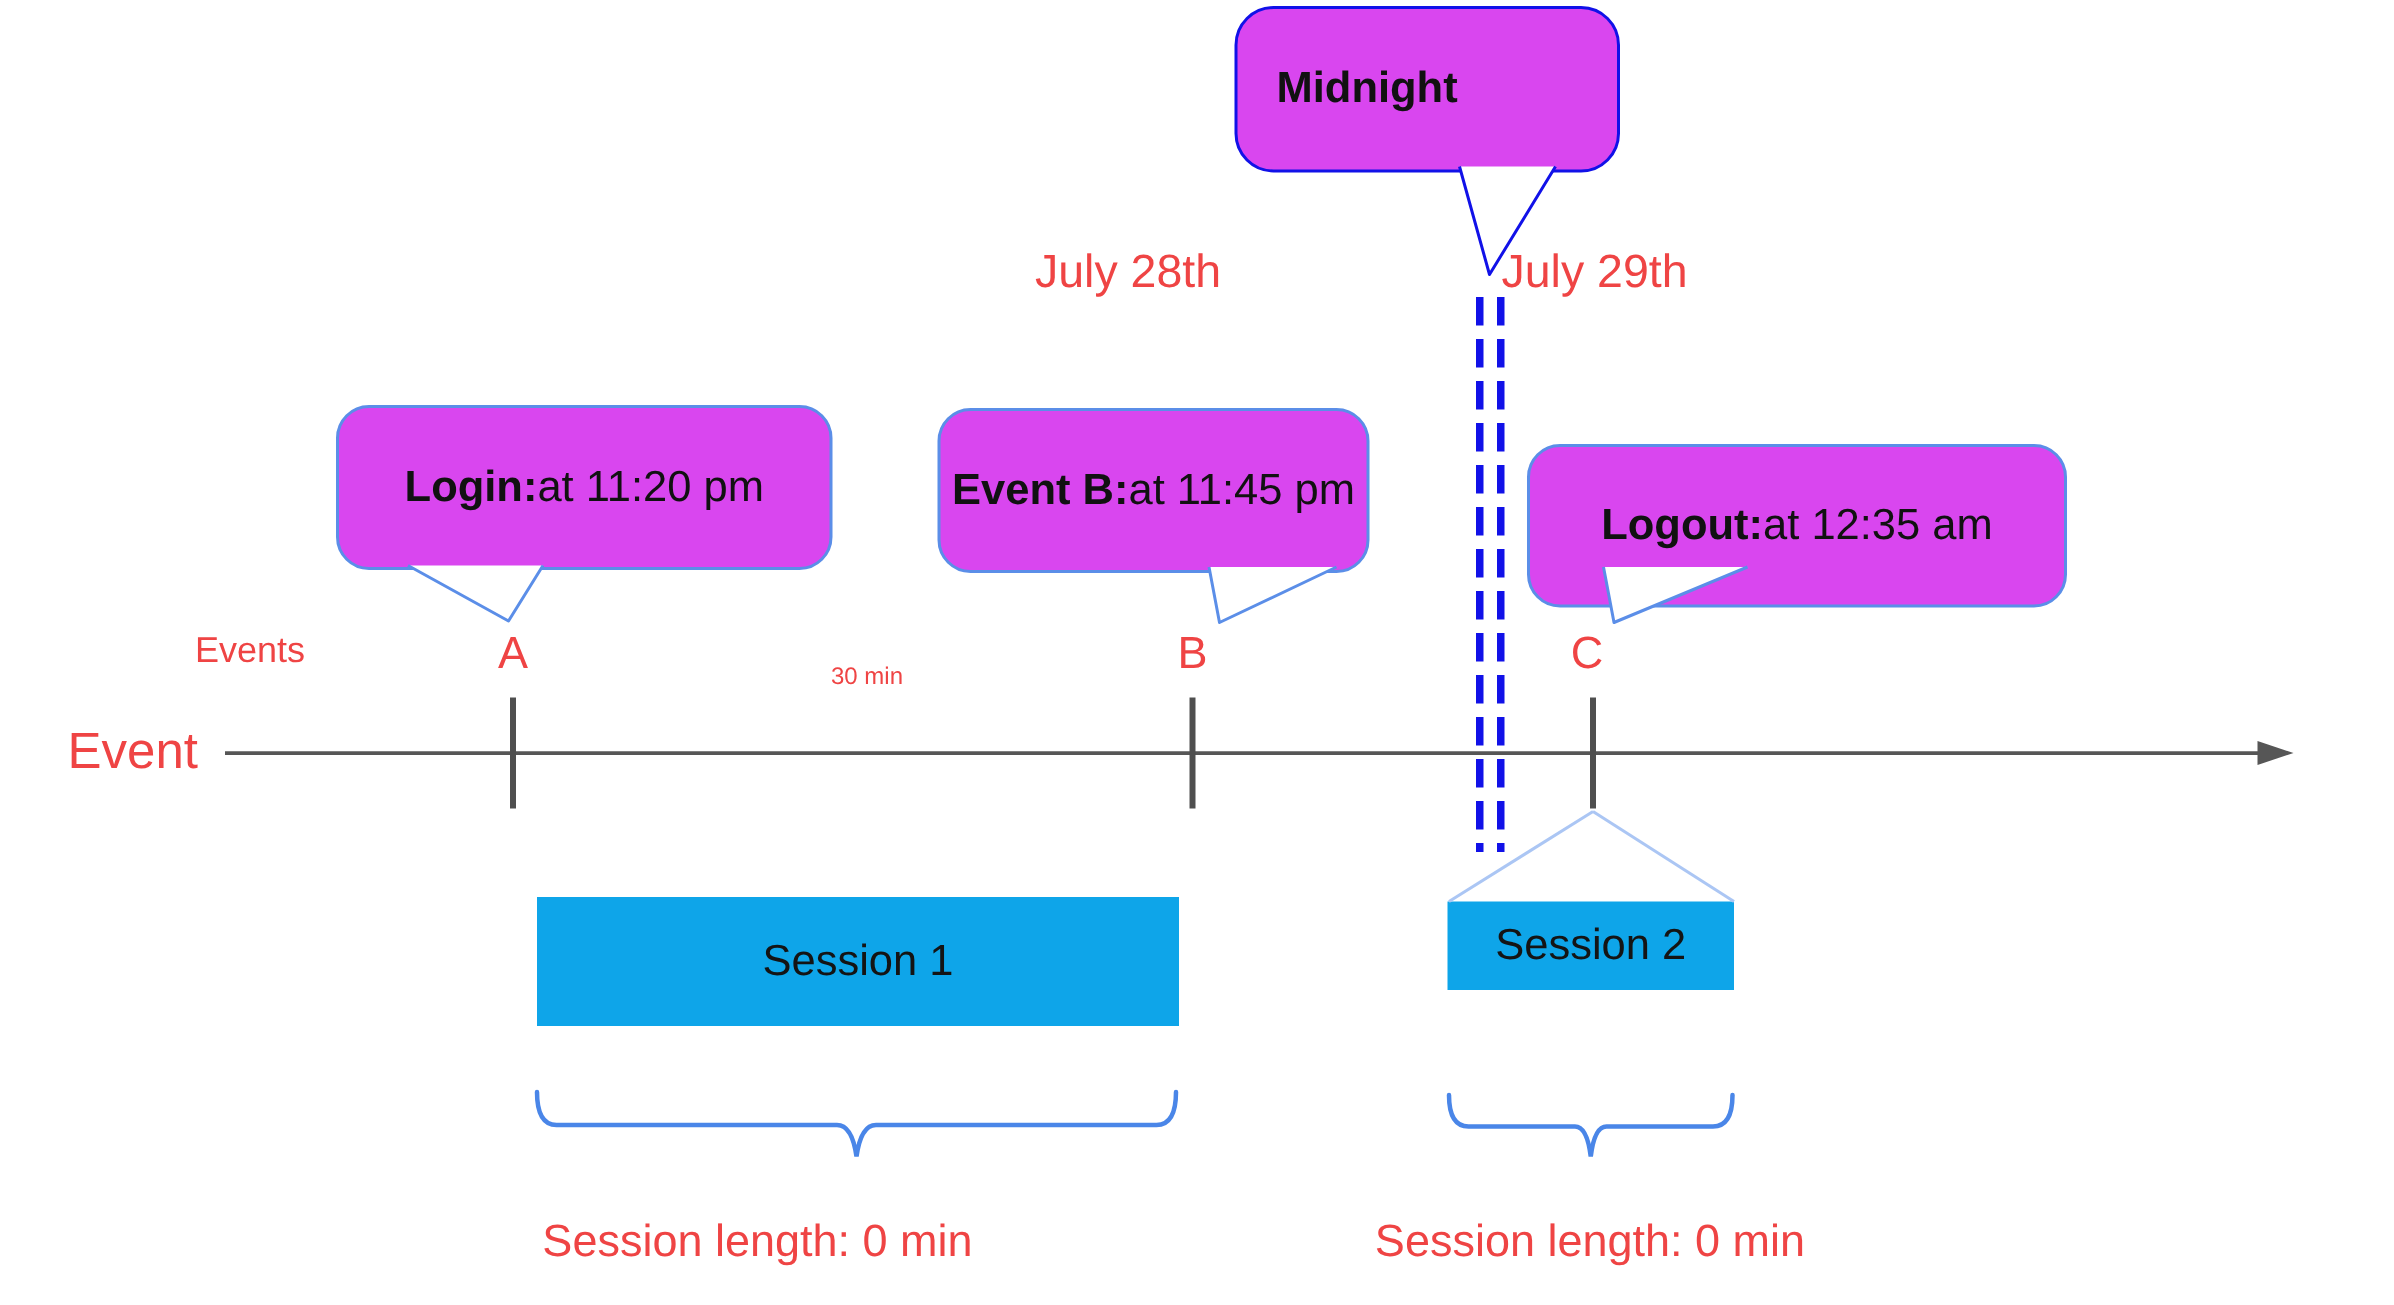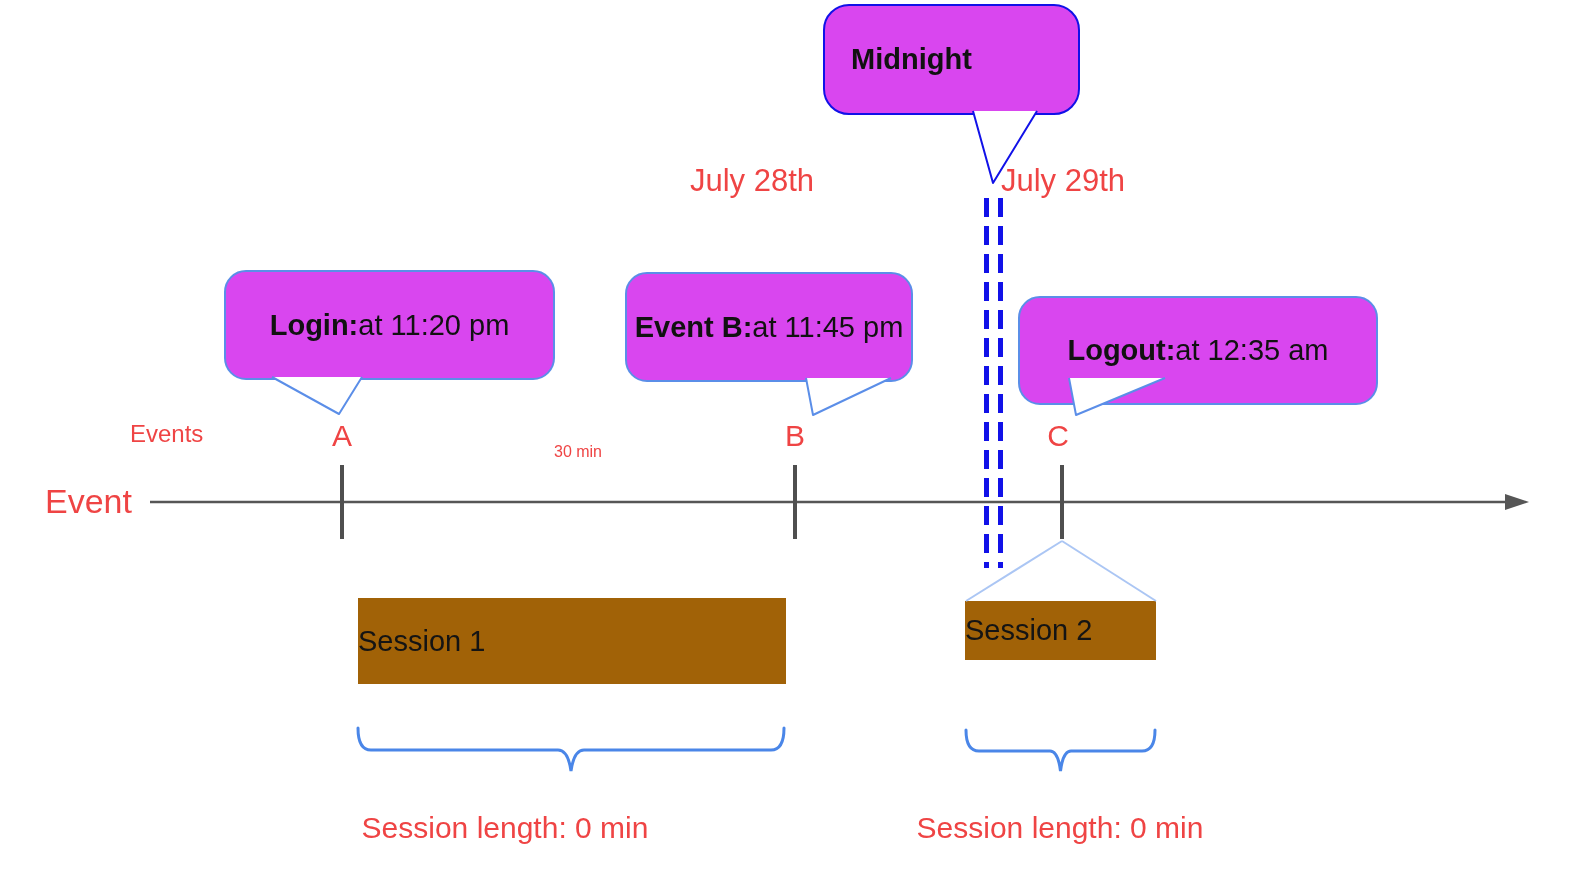--- a/index.html
+++ b/index.html
@@ -13,21 +13,21 @@
     position:absolute;background:#d946ef;border:2px solid #5b8ee8;border-radius:22px;
     display:flex;align-items:center;justify-content:center;
     font-size:29px;z-index:1;box-sizing:border-box;
   }
   .bubble .lead{font-weight:bold;}
   .bubble-midnight{
     border-color:#1111e8;border-radius:26px;justify-content:flex-start;
     padding-left:26px;font-weight:bold;
   }
   .session-box{
-    position:absolute;background:#a16207;display:flex;align-items:center;justify-content:flex-start;
+    position:absolute;background:#0ea5e9;display:flex;align-items:center;justify-content:center;
     font-size:29px;color:#141414;z-index:0;
   }
   #lineart{position:absolute;left:0;top:0;z-index:2;pointer-events:none;}
 </style>
 </head>
 <body>
 
 <div id="stage">
 
   <div class="session-box" style="left:358px;top:598px;width:428px;height:86px;">

